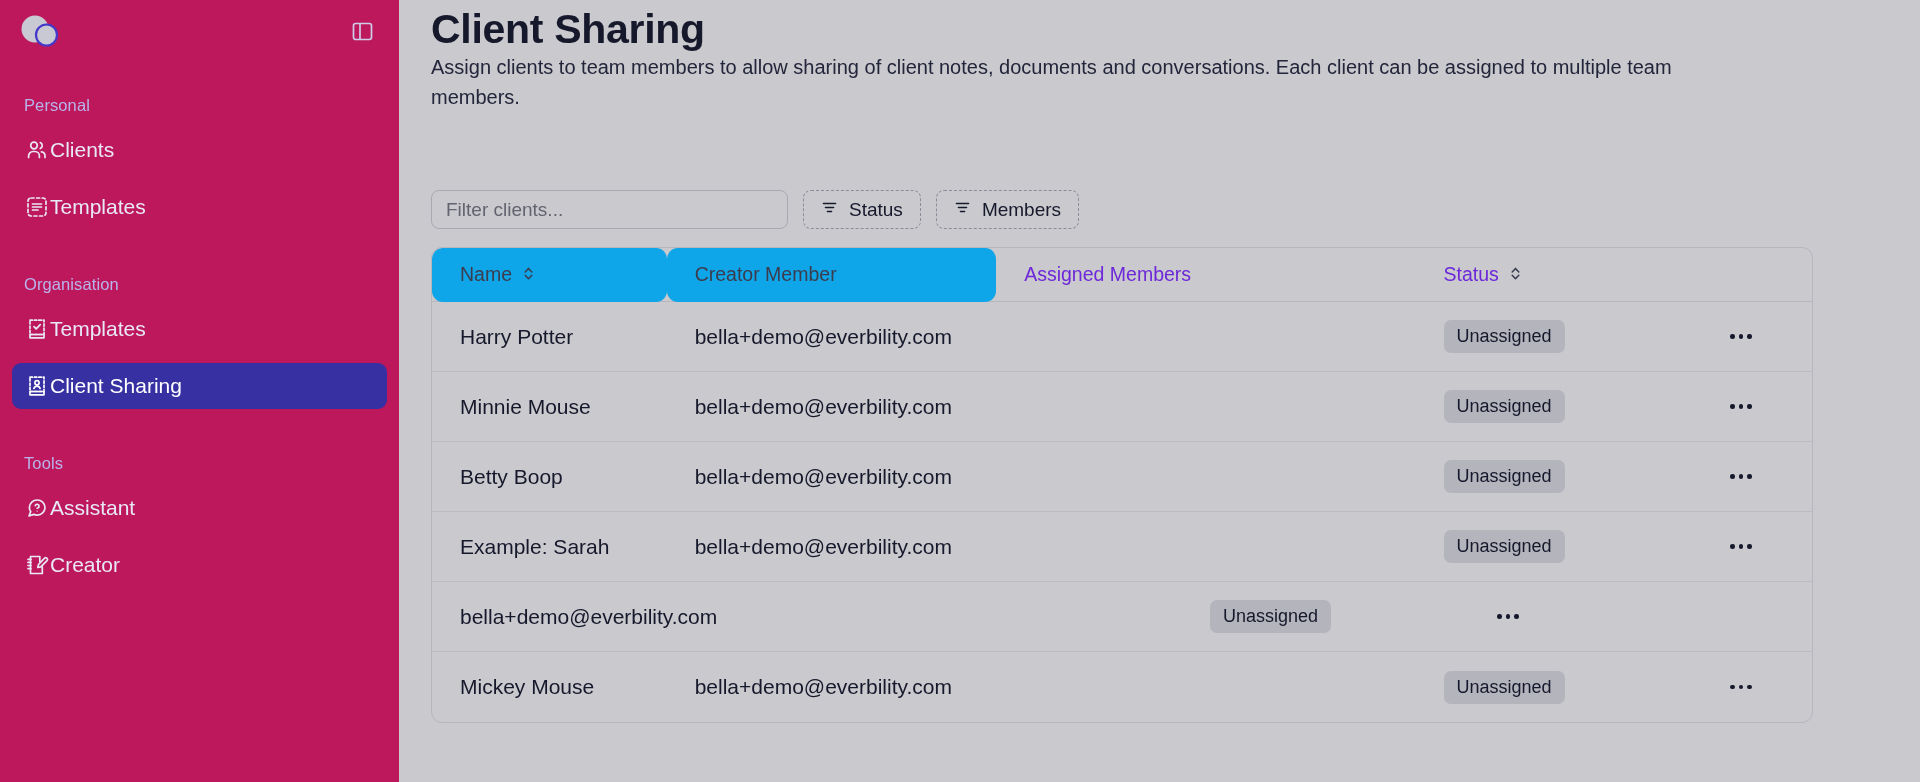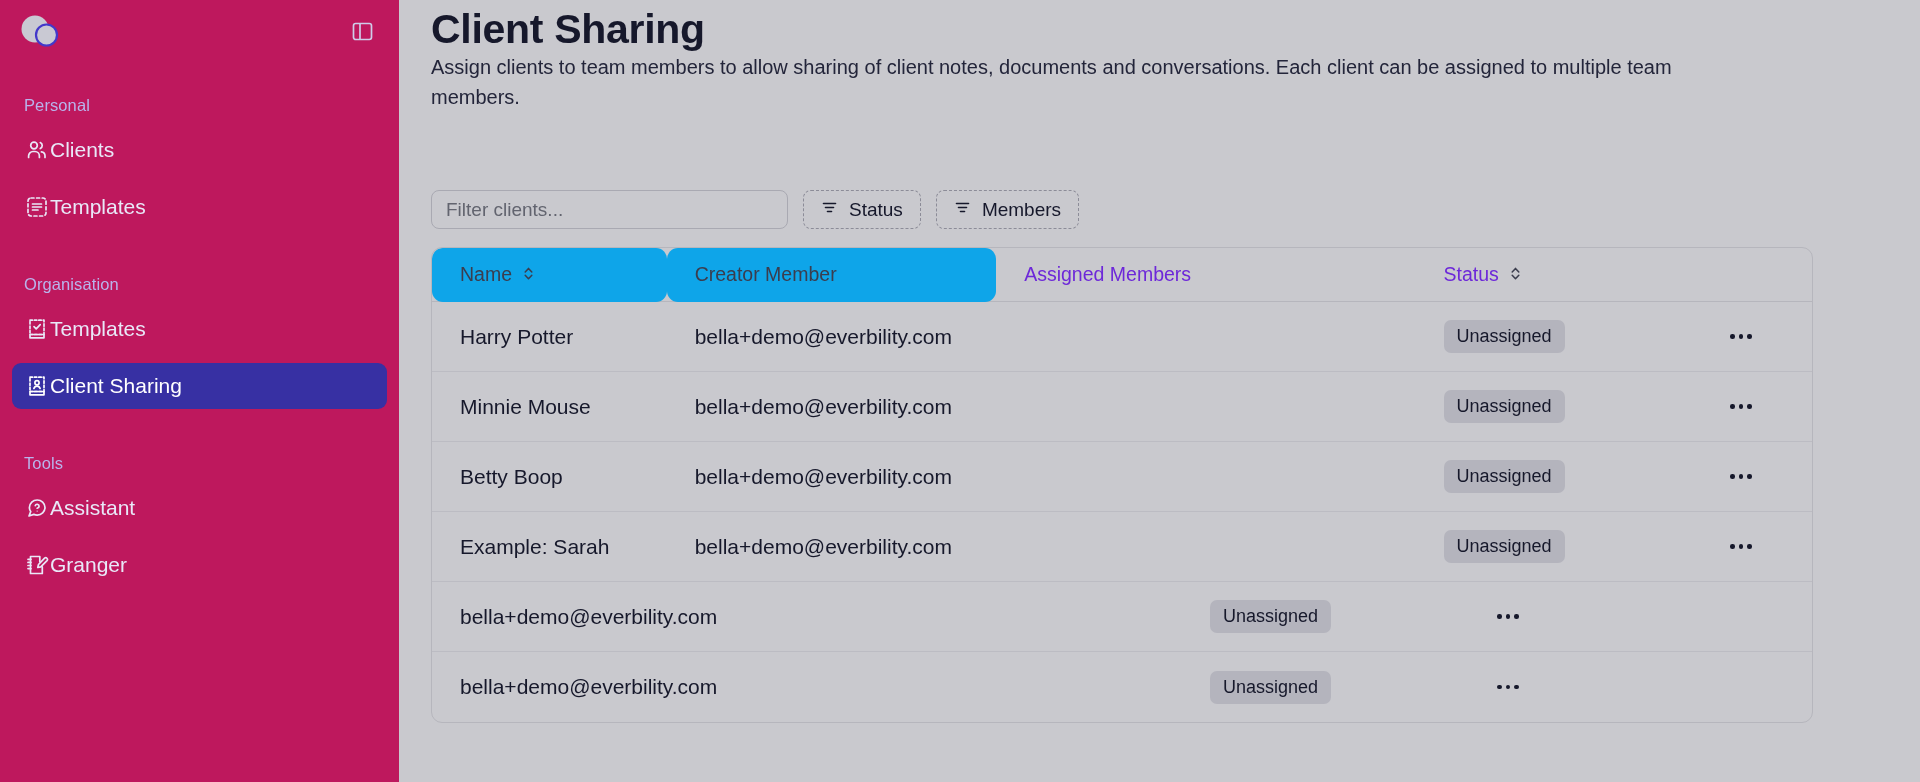--- a/index.html
+++ b/index.html
@@ -282,21 +282,21 @@
       <span class="nav-icon">
         <svg width="24" height="24" viewBox="0 0 24 24" fill="none" stroke="#e9e8f8" stroke-width="1.7" stroke-linecap="round" stroke-linejoin="round">
           <path d="M5.5 3.5h9.3v5.2M5.5 3.5v17h11.8v-6.6"></path>
           <line x1="3" y1="6.3" x2="6" y2="6.3"></line>
           <line x1="3" y1="9.4" x2="6" y2="9.4"></line>
           <line x1="3" y1="12.5" x2="6" y2="12.5"></line>
           <line x1="3" y1="15.6" x2="6" y2="15.6"></line>
           <path d="M19.6 5.2a1.7 1.7 0 0 1 2.4 2.4l-6.2 6.2-3 .7.7-3z"></path>
         </svg>
       </span>
-      <span>Granger</span>
+      <span>Creator</span>
     </div>
   </aside>
 
   <main class="main">
     <div class="main-inner">
 
       <h1 class="page-title">Client Sharing</h1>
       <p class="page-desc">Assign clients to team members to allow sharing of client notes, documents and conversations. Each client can be assigned to multiple team members.</p>
 
       <div class="filter-bar">
@@ -432,20 +432,21 @@
           <div class="td col-act">
             <span class="dots">
                 <i></i>
                 <i></i>
                 <i></i>
               </span>
           </div>
         </div>
 
         <div class="trow">
+          <div class="td col-name">Mickey Mouse</div>
           <div class="td col-creator">bella+demo@everbility.com</div>
           <div class="td col-assign"></div>
           <div class="td col-status">
             <span class="badge">Unassigned</span>
           </div>
           <div class="td col-act">
             <span class="dots">
                 <i></i>
                 <i></i>
                 <i></i>

